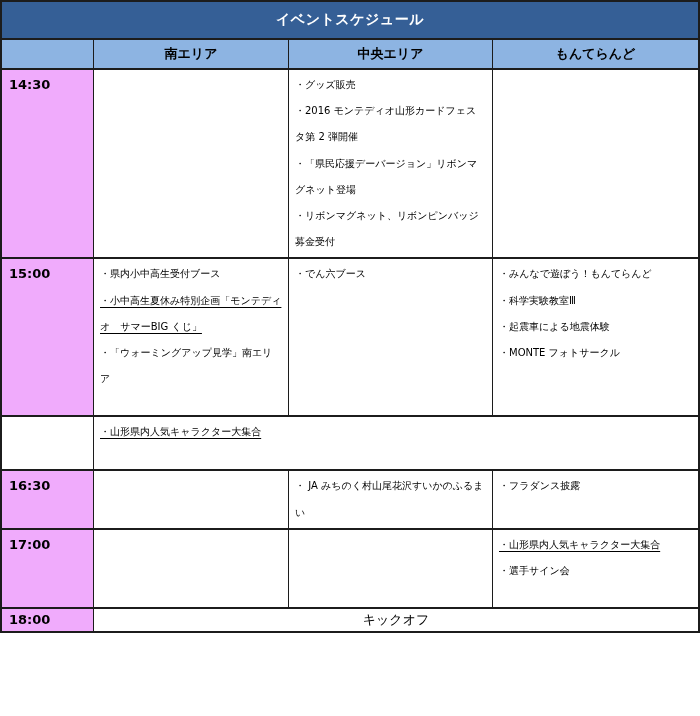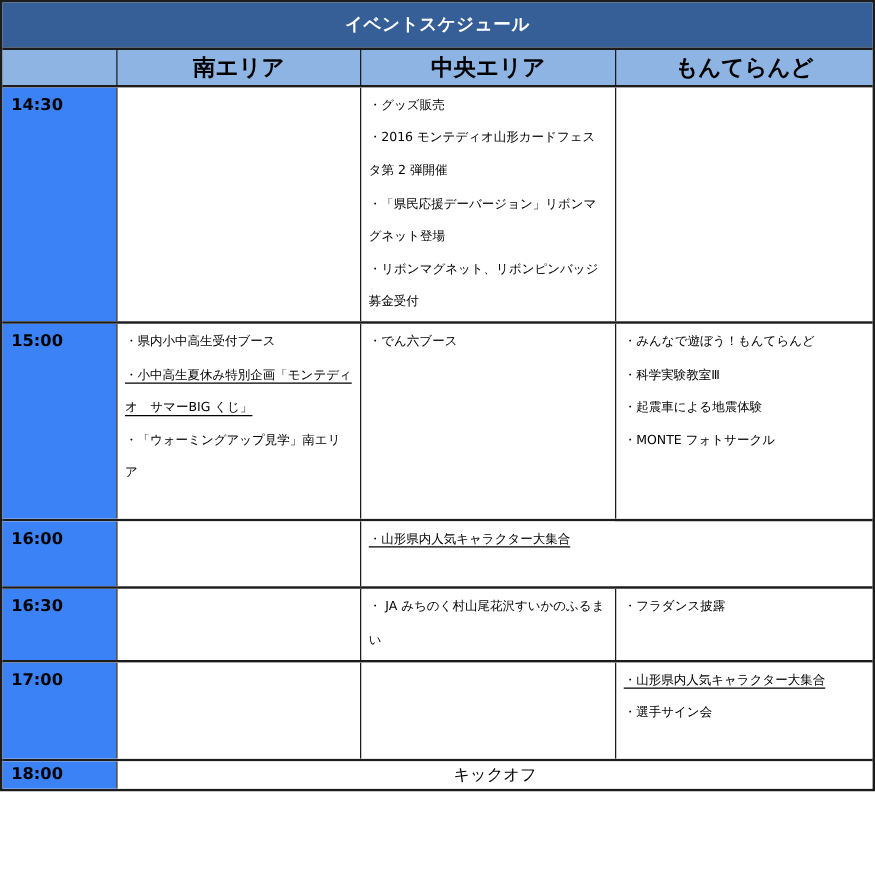--- a/index.html
+++ b/index.html
@@ -33,29 +33,29 @@
   .grid-row {
     display: grid;
     grid-template-columns: 91px 195px 204px 1fr;
     border-top: 2px solid #1c1c1c;
     overflow: hidden;
   }
   .header-row { min-height: 30px; }
   .header-cell {
     background: #8DB4E2;
     font-weight: bold;
-    font-size: 18px;
+    font-size: 13px;
     display: flex;
     align-items: center;
     justify-content: center;
   }
   .cell { overflow: hidden; }
   .cell + .cell { border-left: 1px solid #1c1c1c; }
   .time-cell {
-    background: #3b82f6;
+    background: #f0abfc;
     font-weight: bold;
     font-size: 13px;
     padding: 5px 4px 0 7px;
     line-height: 20px;
   }
   .body-cell {
     background: #ffffff;
     font-size: 10px;
     padding: 2px 6px 2px 6px;
     line-height: 26.2px;
@@ -119,21 +119,20 @@
             <div class="event-item">・でん六ブース</div>
           </div>
           <div class="cell body-cell">
             <div class="event-item">・みんなで遊ぼう！もんてらんど</div>
             <div class="event-item">・科学実験教室Ⅲ</div>
             <div class="event-item">・起震車による地震体験</div>
             <div class="event-item">・MONTE フォトサークル</div>
           </div>
         </div>
         <div class="grid-row" style="min-height: 54px;">
-          <div class="cell time-cell">16:00</div>
           <div class="cell body-cell"></div>
           <div class="cell body-cell">
             <div class="event-item u">・山形県内人気キャラクター大集合</div>
           </div>
         </div>
         <div class="grid-row" style="min-height: 53px;">
           <div class="cell time-cell">16:30</div>
           <div class="cell body-cell"></div>
           <div class="cell body-cell">
             <div class="event-item">・ JA みちのく村山尾花沢すいかのふるまい</div>

